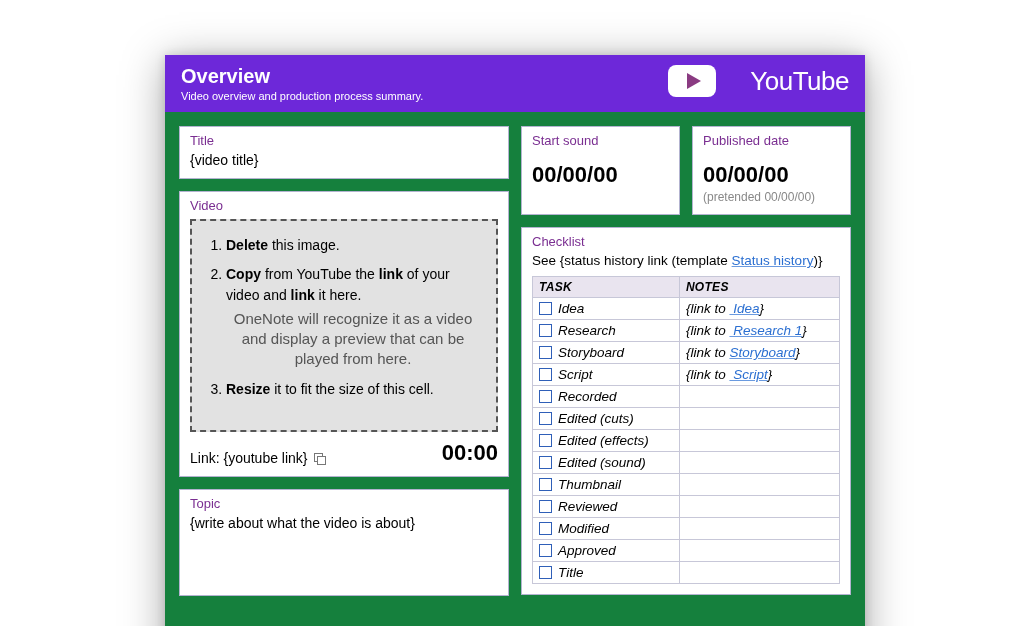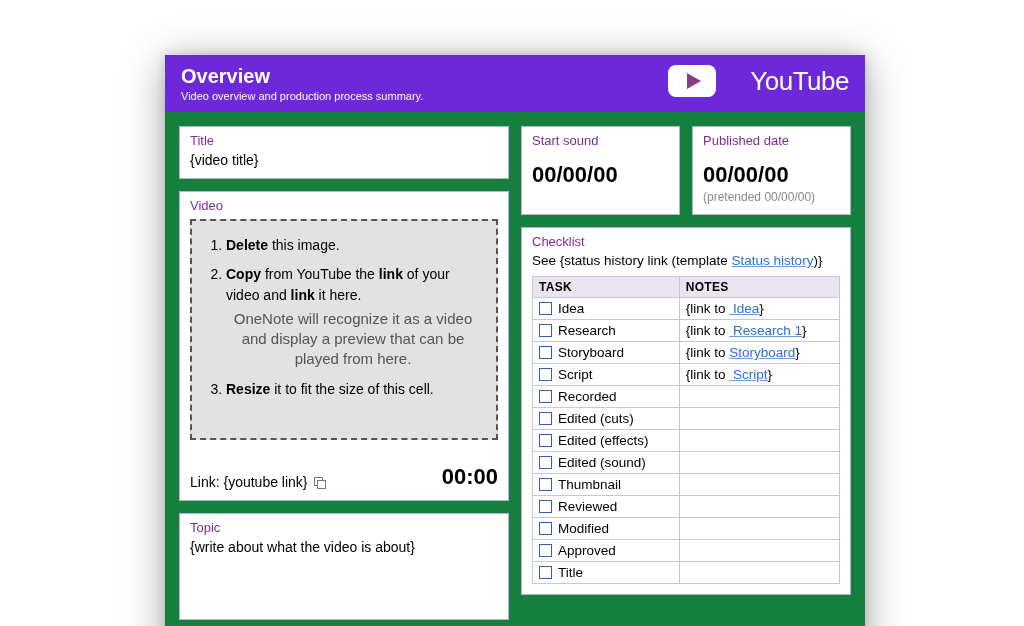--- a/index.html
+++ b/index.html
@@ -71,44 +71,44 @@
   .card-body { font-size: 14px; color: #000; }
 
   .video-card .inst-box {
     border: 2px dashed #555;
     background: #e2e2e2;
     padding: 14px 16px 31px 12px;
     margin-top: 6px;
   }
   .video-card ol { margin: 0; padding-left: 22px; font-size: 14px; line-height: 1.45; }
   .video-card ol li { margin-bottom: 9px; }
-  .video-card ol li:last-child { margin-bottom: 8px; }
+  .video-card ol li:last-child { margin-bottom: 0; }
   .video-card .hint { font-size: 15px; color: #555; margin: 4px 0 8px 0; line-height: 1.35; text-align: center; }
   .video-foot {
     display: flex; justify-content: space-between; align-items: flex-end;
-    margin-top: 24px; font-size: 14px; gap: 40px;
+    margin-top: 8px; font-size: 14px; gap: 40px;
   }
   .video-foot .time { font-size: 22px; font-weight: 700; text-align: right; }
   .copy-icon {
     display: inline-block; width: 11px; height: 11px; position: relative;
     margin-left: 3px; vertical-align: -1px;
   }
   .copy-icon::before, .copy-icon::after {
     content: ""; position: absolute; border: 1px solid #777; background: #fff;
   }
   .copy-icon::before { width: 7px; height: 7px; left: 0; top: 0; }
   .copy-icon::after  { width: 7px; height: 7px; left: 3px; top: 3px; }
 
   .date-row { display: grid; grid-template-columns: 1fr 1fr; gap: 12px; }
   .date-val { font-size: 22px; font-weight: 700; margin-top: 14px; }
   .date-sub { font-size: 12px; color: #888; margin-top: 2px; }
 
   .checklist-card .see-line { font-size: 13.5px; margin: 4px 0 8px; }
   .link { color: #2b6fd1; text-decoration: underline; text-decoration-color: #6a9ae0; cursor: pointer; }
-  .tbl { width: 100%; border-collapse: collapse; font-size: 13.5px; }
+  .tbl { width: 100%; border-collapse: collapse; font-size: 13.5px; font-style: italic; }
   .tbl th, .tbl td { border: 1px solid #c7c7d8; padding: 3px 6px; text-align: left; vertical-align: middle; }
   .tbl th { background: #e9e4ef; font-weight: 700; font-size: 12px; letter-spacing: .3px; }
   .chk {
     display: inline-block; width: 13px; height: 13px;
     border: 1.5px solid #2f5fb8; margin-right: 6px; vertical-align: -2px;
     background: #fff;
   }
   .topic-body { font-size: 14px; min-height: 70px; }
 </style>
 </head>

